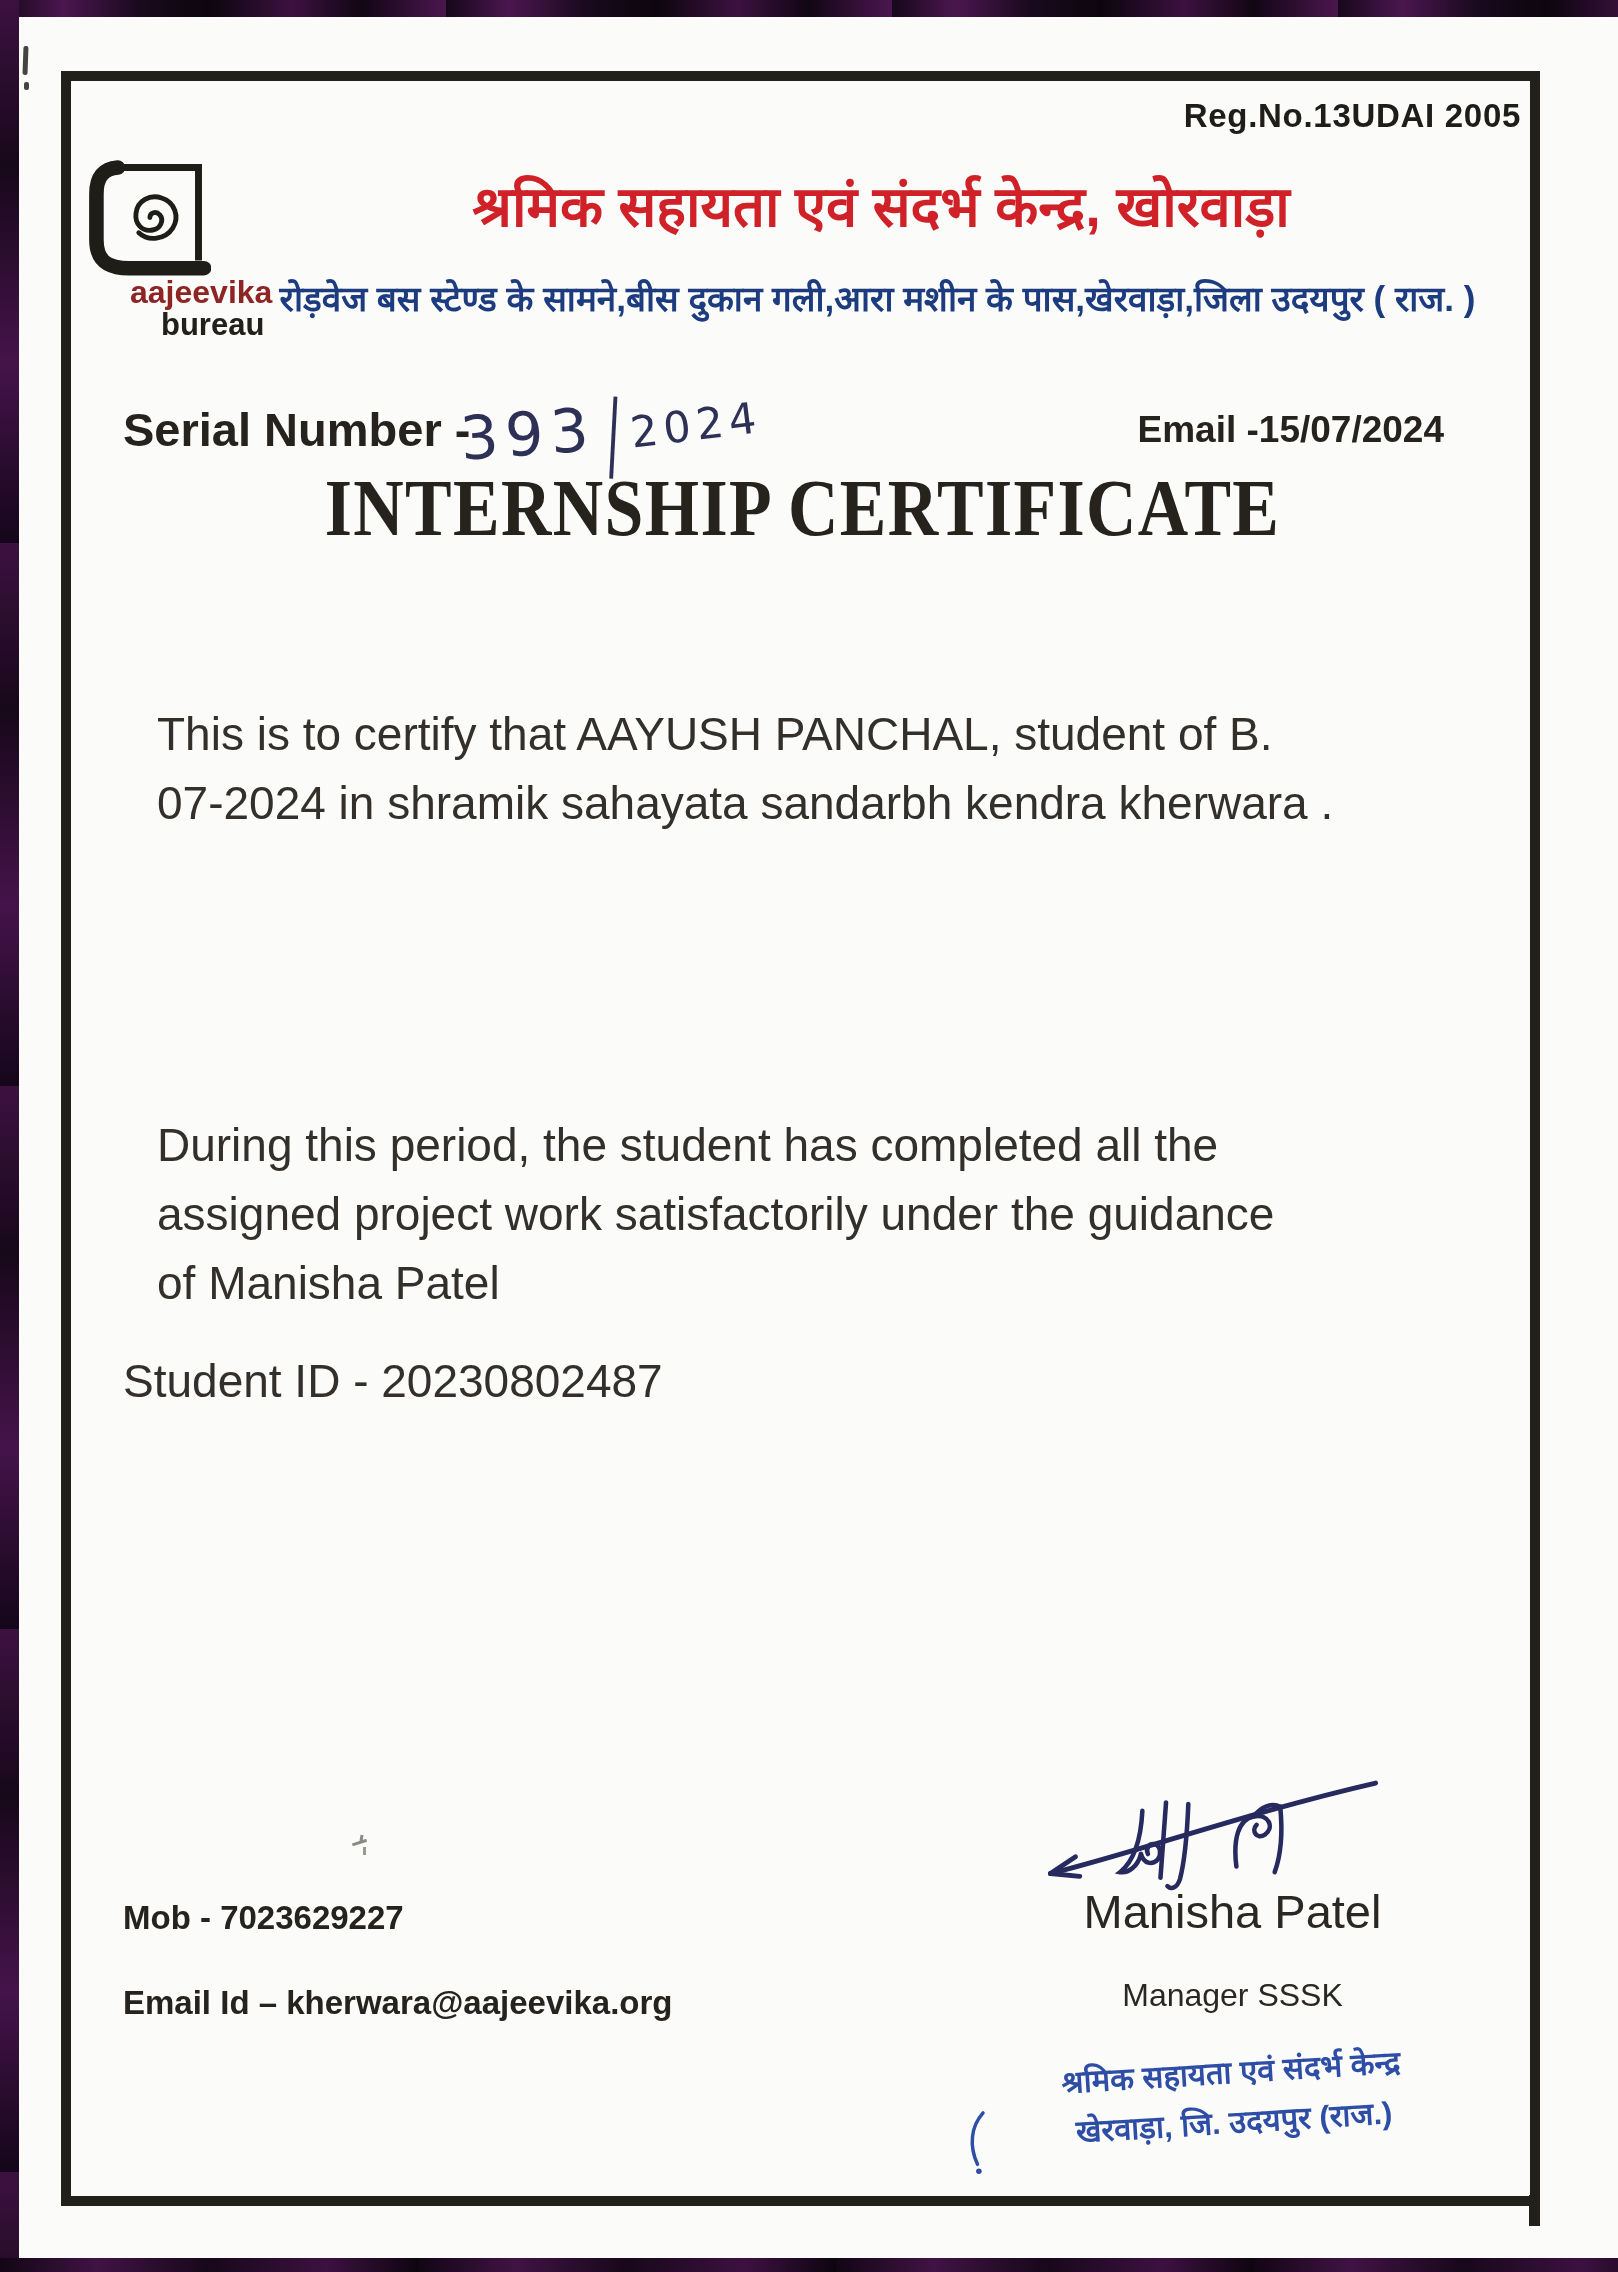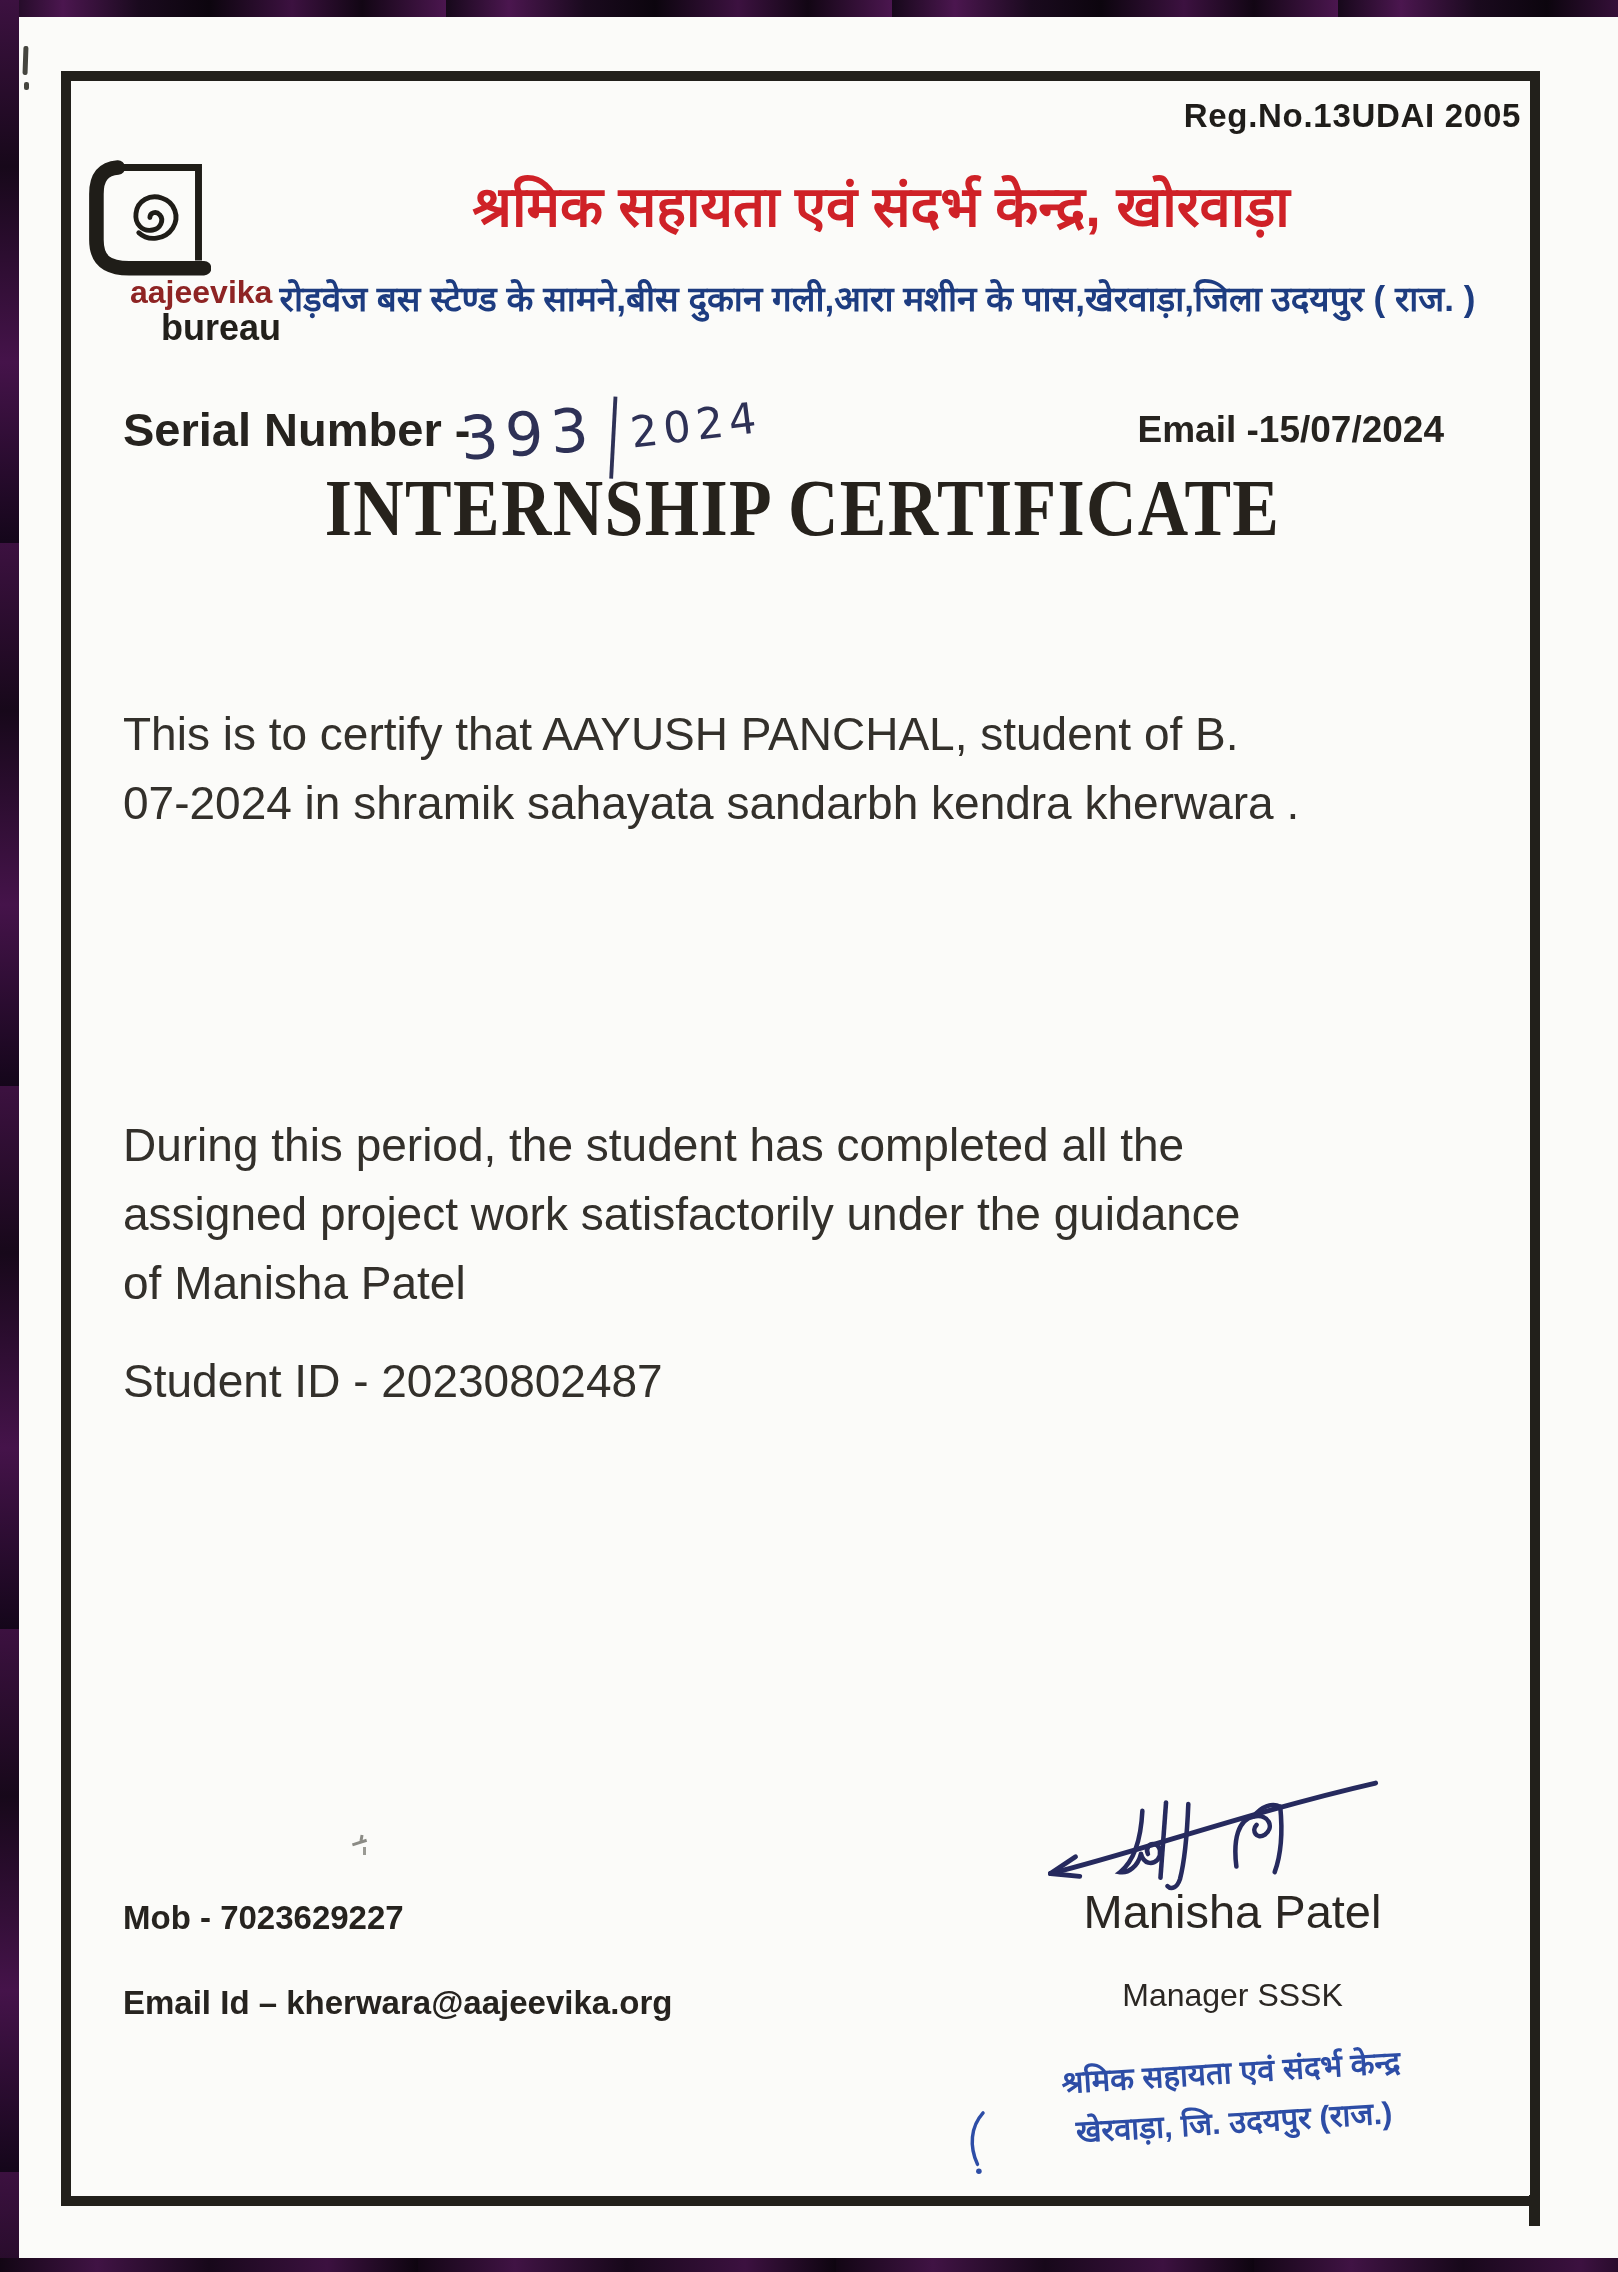--- a/index.html
+++ b/index.html
@@ -44,21 +44,21 @@
   .smudge{left:352px;top:1834px;width:18px;height:18px;}
   .smudge::before{content:"";position:absolute;left:0;top:7px;width:15.3px;height:2.8px;background:#8b8b85;transform:rotate(-18deg);}
   .smudge::after{content:"";position:absolute;left:8.4px;top:1.4px;width:2.8px;height:6.3px;background:#8b8b85;transform:rotate(10deg);}
   .smudge .dot{position:absolute;left:11px;top:12.5px;width:2.8px;height:8.4px;background:#9a9a94;}
 
   .regno{top:97px;right:97px;font-size:33px;font-weight:700;color:#1f1d1a;letter-spacing:0.7px;}
 
   
   .logo-svg{left:86px;top:159px;}
   .logo-w1{left:130px;top:274px;font-size:32px;font-weight:700;color:#8e2424;}
-  .logo-w2{left:161px;top:307px;font-size:36px;font-weight:700;color:#22201b;}
+  .logo-w2{left:161px;top:307px;font-size:31px;font-weight:700;color:#22201b;}
 
   .orgname{
     left:230px;top:166px;width:1302px;text-align:center;white-space:nowrap;
     font-size:56px;font-weight:700;color:#cf2127;
   }
   .orgaddr{
     left:223px;top:274px;width:1309px;text-align:center;white-space:nowrap;
     font-size:35px;font-weight:700;color:#1d3c80;
   }
 
@@ -69,21 +69,21 @@
   .serial-hand .hr{display:inline-block;font-size:43px;letter-spacing:5.6px;transform:rotate(-7deg) translateY(-15.3px);}
 
   .dateline{top:409px;right:174px;font-size:37px;font-weight:700;color:#26231f;white-space:nowrap;}
 
   .title{
     left:63px;top:462px;width:1479px;text-align:center;white-space:nowrap;
     font-family:"Liberation Serif", serif;font-size:72px;font-weight:700;color:#26221c;
     letter-spacing:1.4px;transform:scale(0.97,1.12);transform-origin:center top;
   }
 
-  .bodytext{font-size:46px;color:#33302b;line-height:69px;white-space:nowrap;}
+  .bodytext{font-size:46px;color:#33302b;line-height:69px;white-space:nowrap;margin-left:34px;}
   .para1{left:123px;top:700px;}
   .para2{left:123px;top:1111px;}
   .studentid{left:123px;top:1354px;font-size:46px;color:#33302b;}
 
   .mob{left:123px;top:1899px;font-size:33px;font-weight:700;color:#26231f;}
   .email{left:123px;top:1984px;font-size:33px;font-weight:700;color:#26231f;}
 
   .sign-svg{left:1024px;top:1762px;}
   .sgname{left:975px;top:1884px;width:515px;text-align:center;font-size:47px;color:#2b2723;}
   .sgdesig{left:975px;top:1977px;width:515px;text-align:center;font-size:32px;color:#2b2723;}

